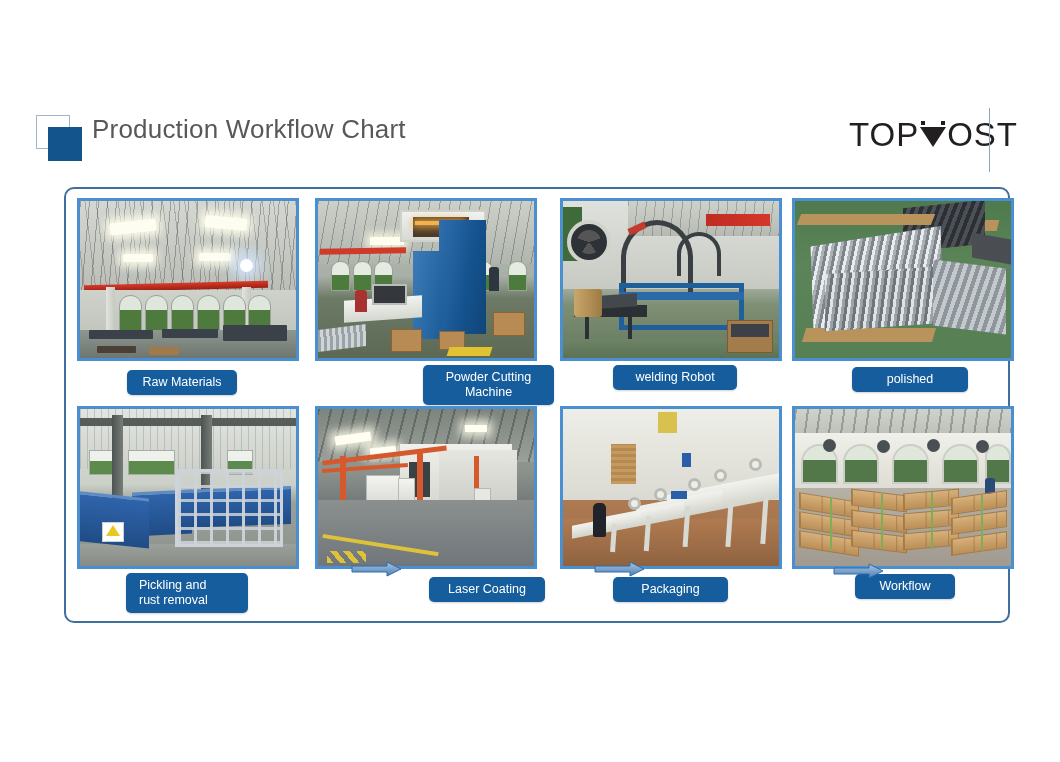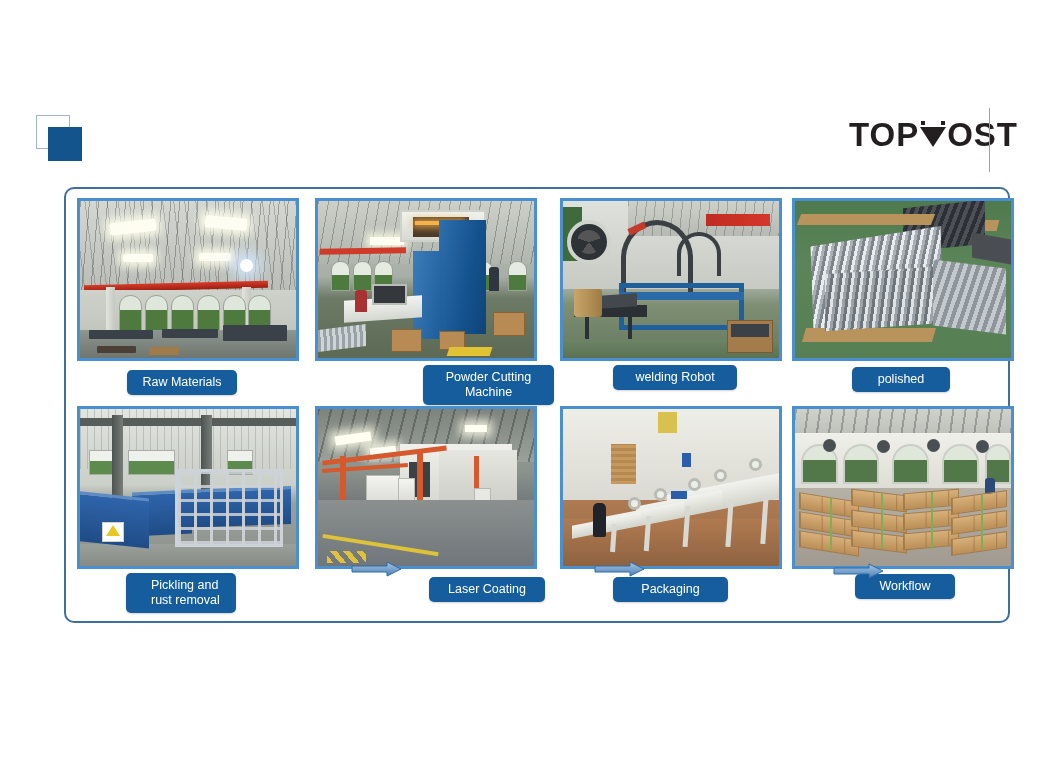--- a/index.html
+++ b/index.html
@@ -63,21 +63,21 @@
     position: absolute;
     right: 42px;
     top: 8px;
     height: 56px;
     display: flex;
     align-items: center;
   }
   .brand-word {
     font-family: "Liberation Sans", sans-serif;
     font-size: 33px;
-    font-weight: bold;
+    font-weight: normal;
     letter-spacing: 1px;
     color: #231f20;
     line-height: 1;
     display: flex;
     align-items: flex-start;
   }
   .brand-word .m-glyph {
     position: relative;
     display: inline-block;
     width: 30px;
@@ -173,22 +173,22 @@
     line-height: 1.18;
     text-align: center;
     padding: 5px 12px;
     box-sizing: border-box;
     white-space: pre-line;
     box-shadow: 0 1px 2px rgba(0,0,0,0.18);
   }
   .chip.w-raw      { left: 50px;  top: 177px; width: 110px; }
   .chip.w-laser    { left: 108px; top: 172px; width: 131px; }
   .chip.w-weld     { left: 53px;  top: 172px; width: 124px; }
-  .chip.w-polish   { left: 60px;  top: 174px; width: 98px;  }
-  .chip.w-pickling { left: 49px;  top: 172px; width: 110px; text-align: left; padding-left: 25px;}
+  .chip.w-polish   { left: 60px;  top: 174px; width: 116px;  }
+  .chip.w-pickling { left: 49px;  top: 172px; width: 122px; text-align: left; padding-left: 13px;}
   .chip.w-powder   { left: 114px; top: 176px; width: 116px; }
   .chip.w-assemble { left: 53px;  top: 176px; width: 115px; }
   .chip.w-package  { left: 63px;  top: 173px; width: 100px; }
 
   
   .arrow {
     position: absolute;
     width: 52px;
     height: 16px;
   }
@@ -684,20 +684,21 @@
 </head>
 <body>
 
 <div class="header">
 
   <div class="logo-mark">
     <div class="sq-outline"></div>
     <div class="sq-solid"></div>
   </div>
 
+  <div class="page-title">Production Workflow Chart</div>
 
   <div class="brand">
     <span class="brand-word">
       <span>TOP</span>
       <span class="m-glyph">
         <span class="m-dot-l"></span>
         <span class="m-dot-r"></span>
         <span class="m-v"></span>
       </span>
       <span>OST</span>

